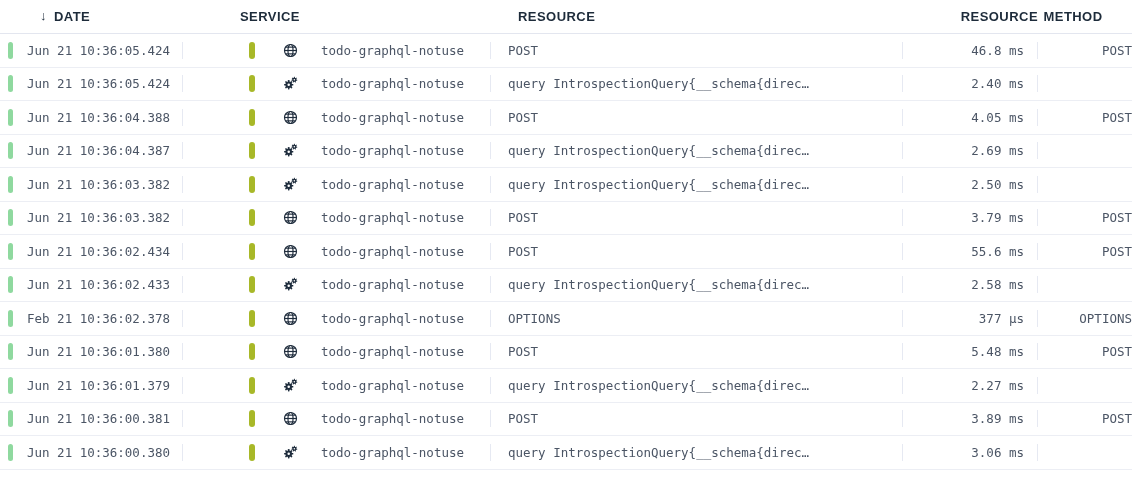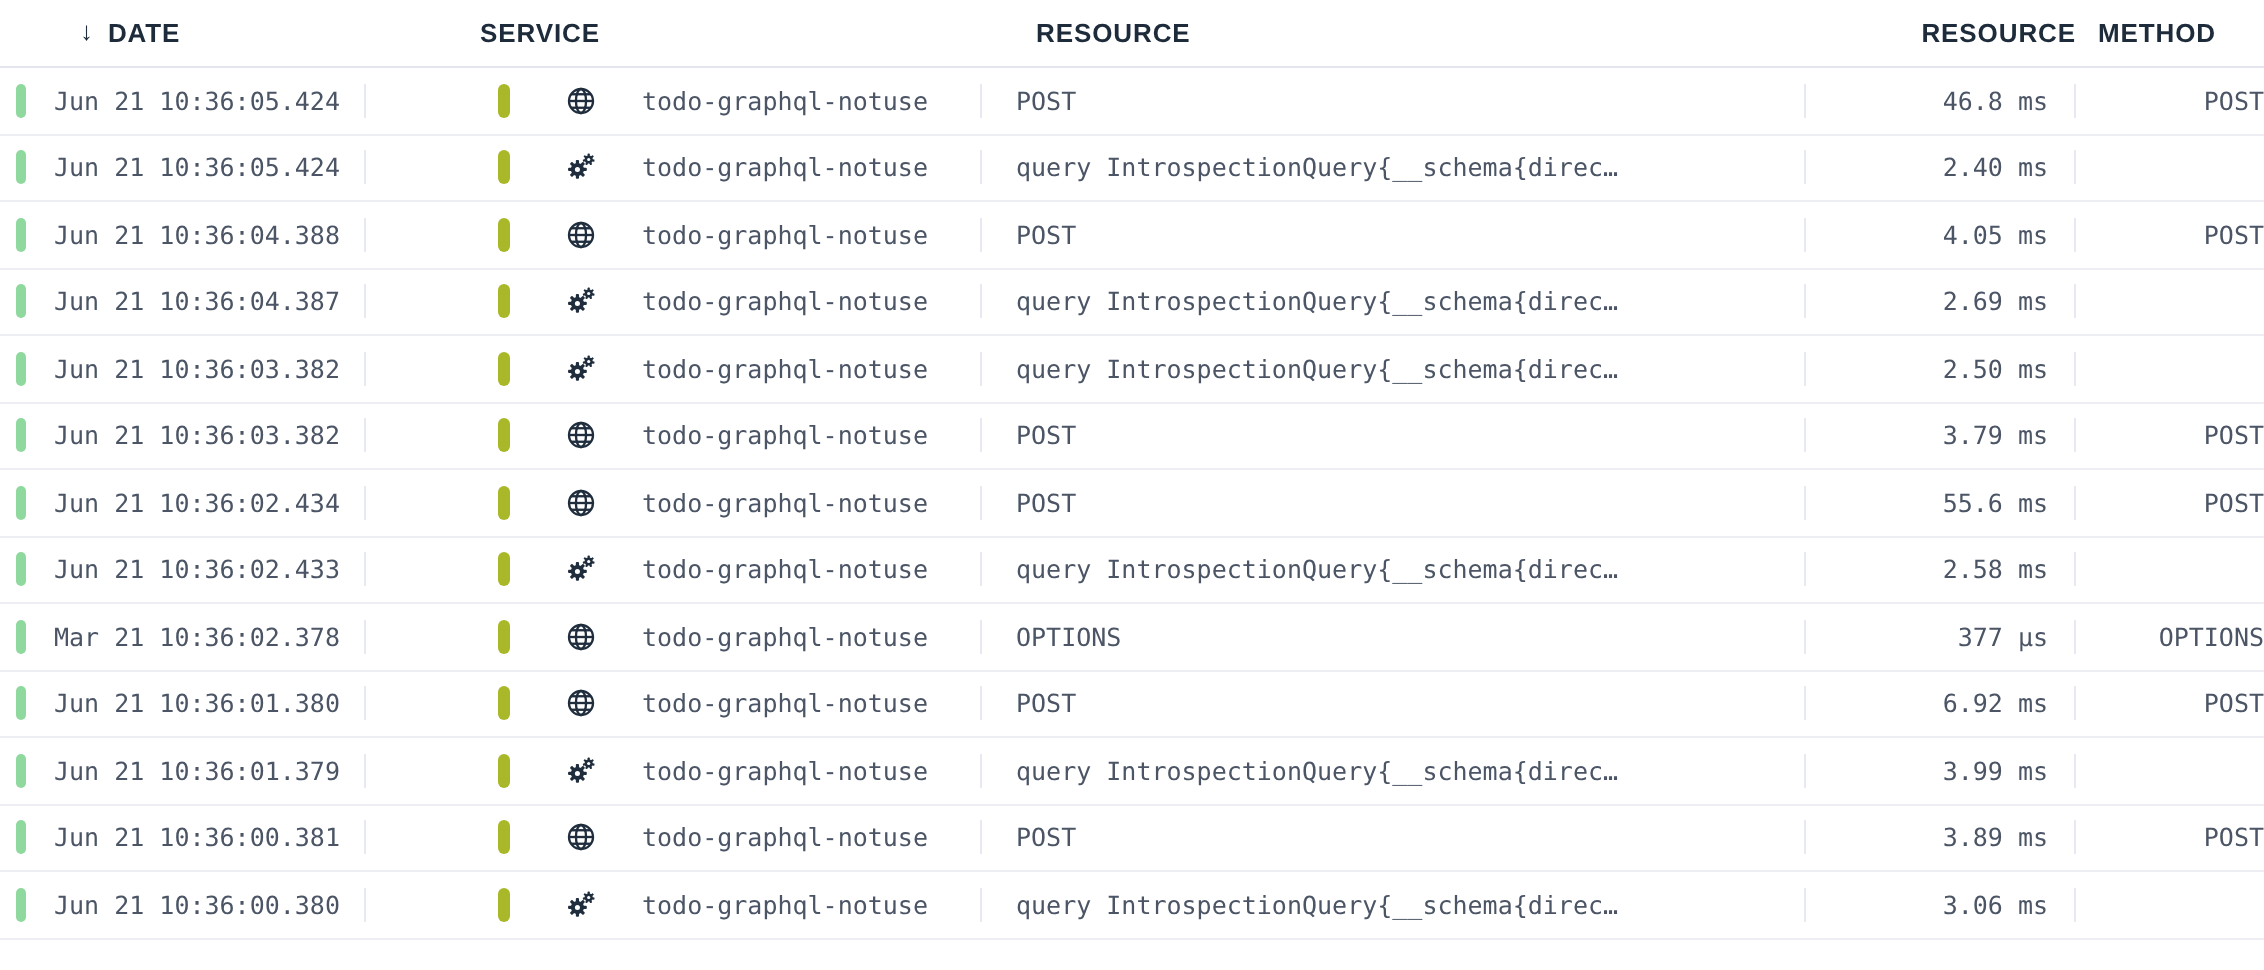--- a/index.html
+++ b/index.html
@@ -38,21 +38,21 @@
     color: #1d2b3a;
     font-family: "Liberation Sans", sans-serif;
     white-space: nowrap;
     overflow: hidden;
     box-sizing: border-box;
   }
   .th-date    { width: 240px; padding-left: 40px; display: flex; align-items: center; gap: 7px; }
   .th-service { width: 258px; }
   .th-resource{ width: 405px; padding-left: 20px; }
   .th-duration{ width: 135px; text-align: right; }
-  .th-method  { width: 70px;  text-align: right; }
+  .th-method  { width: 70px;  text-align: center; }
 
   .sort-arrow {
     display: inline-block;
     font-size: 13px;
     line-height: 1;
     color: #1d2b3a;
     font-weight: bold;
     transform: translateY(-1px);
   }
 
@@ -531,21 +531,21 @@
           <span class="dur-text">2.58 ms</span>
           <span class="vsep"></span>
         </div>
         <div class="cell c-method">
           <span class="method-text"></span>
         </div>
       </div>
       <div class="row">
         <div class="cell c-date">
           <span class="status-pill" style="background: rgb(143, 217, 159);"></span>
-          <span class="date-text">Mar 21 10:36:02.378</span>
+          <span class="date-text">Feb 21 10:36:02.378</span>
           <span class="vsep"></span>
         </div>
         <div class="cell c-service">
           <span class="svc-pill" style="background: rgb(168, 184, 40);"></span>
           <span class="svc-icon">
             <svg width="15" height="15" viewBox="0 0 16 16" fill="none" stroke="currentColor" stroke-width="1.25">
               <circle cx="8" cy="8" r="6.4"></circle>
               <ellipse cx="8" cy="8" rx="2.7" ry="6.4"></ellipse>
               <line x1="1.6" y1="8" x2="14.4" y2="8"></line>
               <line x1="2.6" y1="4.4" x2="13.4" y2="4.4"></line>
@@ -585,21 +585,21 @@
             </svg>
           </span>
           <span class="svc-name">todo-graphql-notuse</span>
           <span class="vsep"></span>
         </div>
         <div class="cell c-resource">
           <span class="res-text">POST</span>
           <span class="vsep"></span>
         </div>
         <div class="cell c-duration">
-          <span class="dur-text">6.92 ms</span>
+          <span class="dur-text">5.48 ms</span>
           <span class="vsep"></span>
         </div>
         <div class="cell c-method">
           <span class="method-text">POST</span>
         </div>
       </div>
       <div class="row">
         <div class="cell c-date">
           <span class="status-pill" style="background: rgb(143, 217, 159);"></span>
           <span class="date-text">Jun 21 10:36:01.379</span>
@@ -635,21 +635,21 @@
             </svg>
           </span>
           <span class="svc-name">todo-graphql-notuse</span>
           <span class="vsep"></span>
         </div>
         <div class="cell c-resource">
           <span class="res-text">query IntrospectionQuery{__schema{direc…</span>
           <span class="vsep"></span>
         </div>
         <div class="cell c-duration">
-          <span class="dur-text">3.99 ms</span>
+          <span class="dur-text">2.27 ms</span>
           <span class="vsep"></span>
         </div>
         <div class="cell c-method">
           <span class="method-text"></span>
         </div>
       </div>
       <div class="row">
         <div class="cell c-date">
           <span class="status-pill" style="background: rgb(143, 217, 159);"></span>
           <span class="date-text">Jun 21 10:36:00.381</span>

